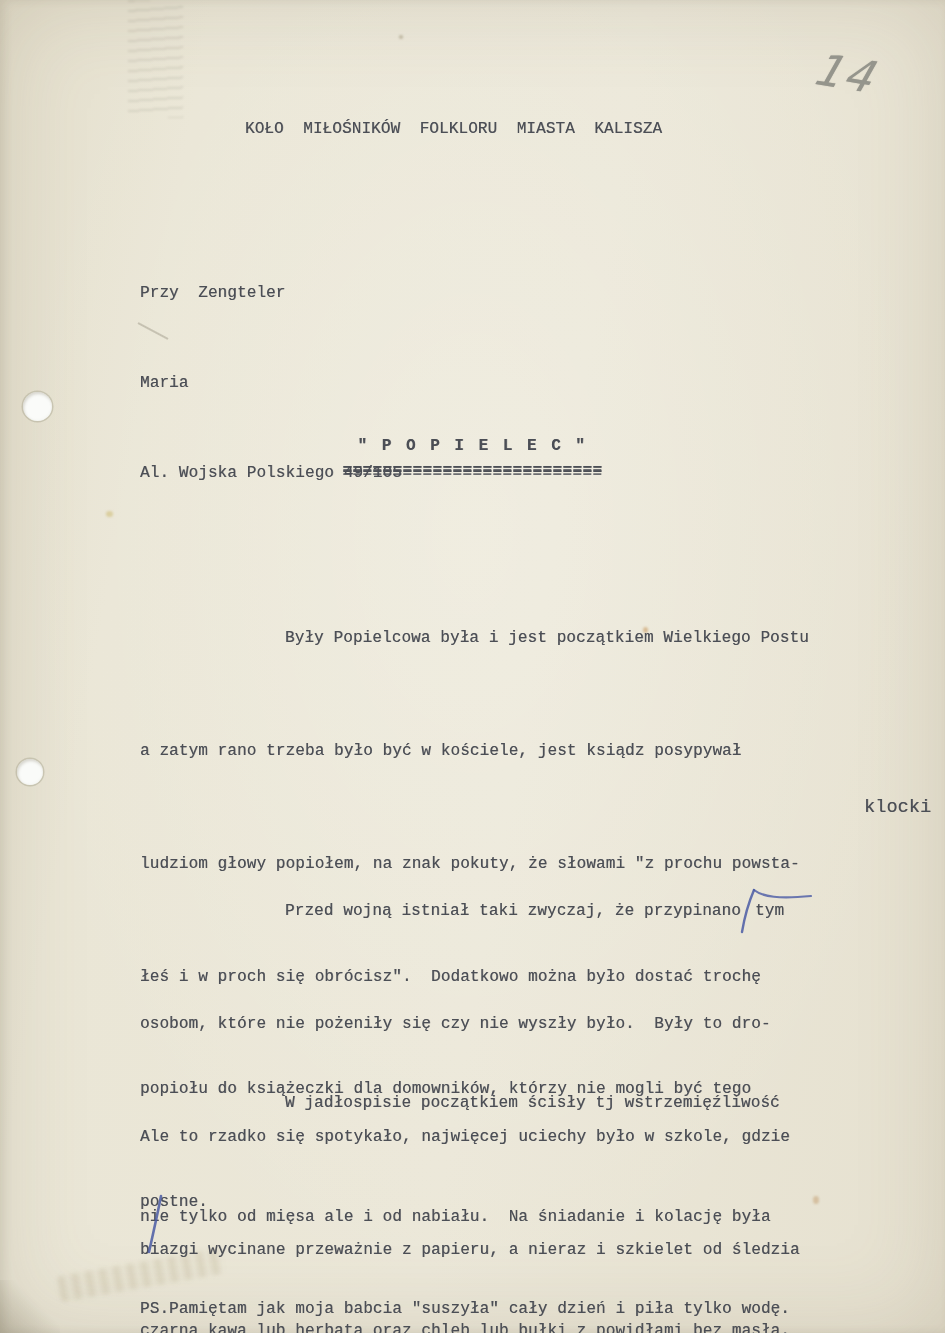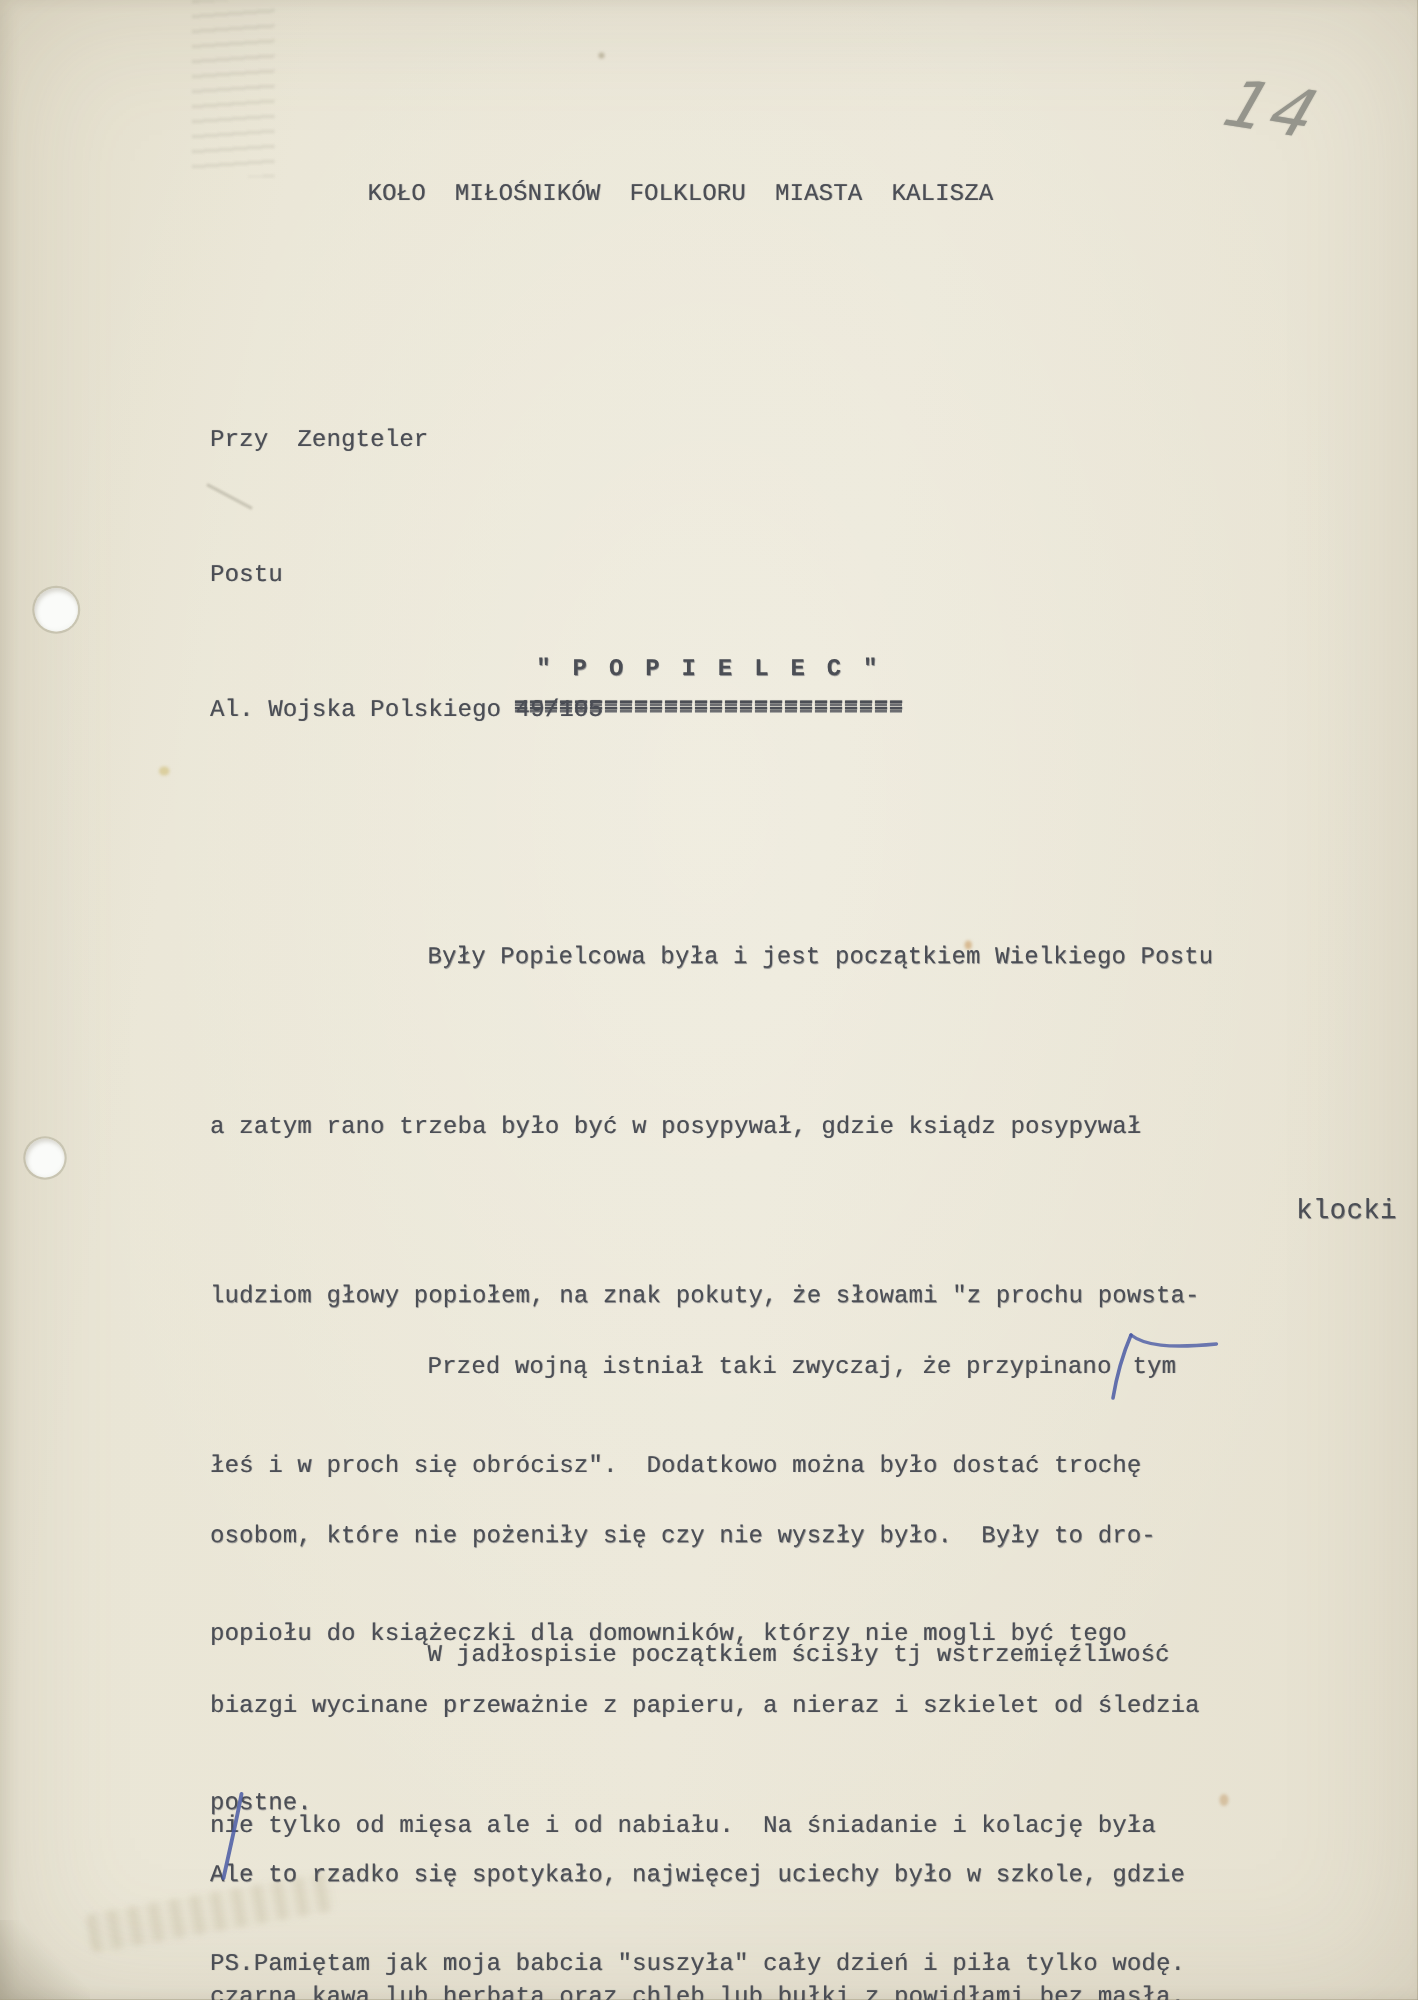--- a/index.html
+++ b/index.html
@@ -91,46 +91,46 @@
 
   <div class="hole hole-1"></div>
   <div class="hole hole-2"></div>
 
   <div class="page-number">14</div>
 
   <div class="type org-header">KOŁO  MIŁOŚNIKÓW  FOLKLORU  MIASTA  KALISZA</div>
 
   <div class="type author">
     <div class="line">Przy  Zengteler</div>
-    <div class="line">Postu</div>
+    <div class="line">Maria</div>
     <div class="line">Al. Wojska Polskiego 49/105</div>
   </div>
 
   <div class="type doc-title">" P O P I E L E C "</div>
   <div class="type doc-title-underline">==========================</div>
 
   <div class="type p1">
     <div class="line indent">Były Popielcowa była i jest początkiem Wielkiego Postu</div>
-    <div class="line">a zatym rano trzeba było być w posypywał, gdzie ksiądz posypywał</div>
+    <div class="line">a zatym rano trzeba było być w kościele, jest ksiądz posypywał</div>
     <div class="line">ludziom głowy popiołem, na znak pokuty, że słowami "z prochu powsta-</div>
     <div class="line">łeś i w proch się obrócisz".  Dodatkowo można było dostać trochę</div>
     <div class="line">popiołu do książeczki dla domowników, którzy nie mogli być tego</div>
     <div class="line">postne.</div>
   </div>
 
   <div class="type insertion-word">klocki</div>
 
   <div class="type p2">
     <div class="line indent"><span>Przed wojną istniał taki zwyczaj, że przypinano</span><span class="caret-anchor"><svg width="86" height="52" viewBox="0 0 86 52">
             <path d="M7,50 C9,38 13,22 19,8" fill="none" stroke="#4a5aa5" stroke-width="2.4" stroke-linecap="round" opacity=".85"></path>
             <path d="M19,8 C28,15 44,17 76,14" fill="none" stroke="#4a5aa5" stroke-width="2.2" stroke-linecap="round" opacity=".8"></path>
           </svg></span><span>tym</span></div>
     <div class="line">osobom, które nie pożeniły się czy nie wyszły było.  Były to dro-</div>
+    <div class="line">Ale to rzadko się spotykało, najwięcej uciechy było w szkole, gdzie</div>
     <div class="line">biazgi wycinane przeważnie z papieru, a nieraz i szkielet od śledzia</div>
-    <div class="line">Ale to rzadko się spotykało, najwięcej uciechy było w szkole, gdzie</div>
     
   </div>
 
   <div class="type p3">
     <div class="line indent">W jadłospisie początkiem ścisły tj wstrzemięźliwość</div>
     <div class="line">nie tylko od mięsa ale i od nabiału.  Na śniadanie i kolację była</div>
     <div class="line">czarna kawa lub herbata oraz chleb lub bułki z powidłami bez masła.</div>
     
     
     

